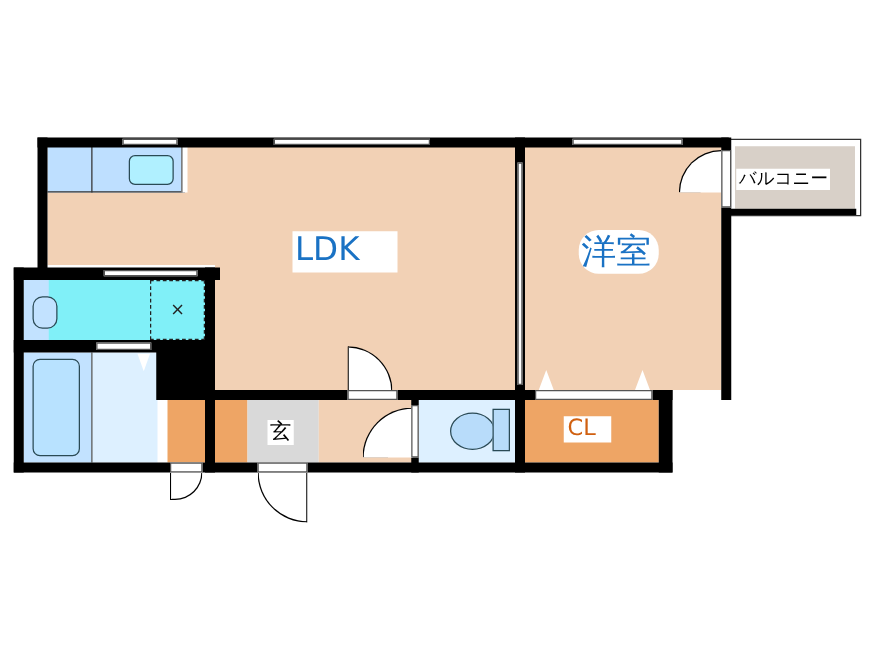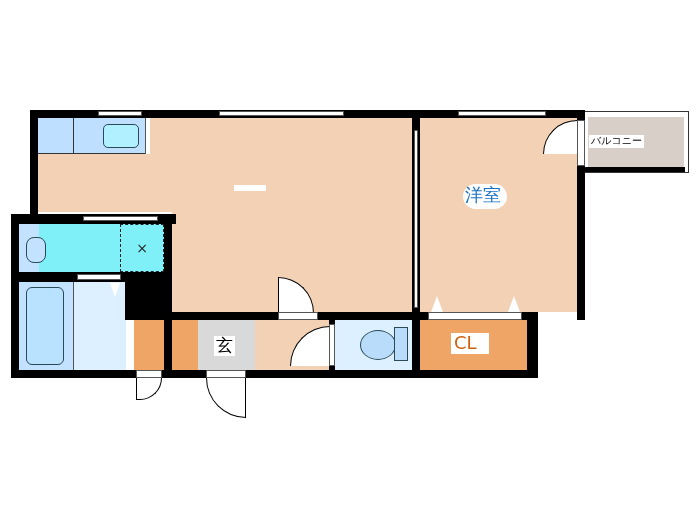--- a/index.html
+++ b/index.html
@@ -43,21 +43,21 @@
 
 <div class="floor" style="left:335px;top:320px;width:78px;height:50px;background:#DDF0FF;"></div>
 <div class="abs" style="left:360px;top:330px;width:36px;height:30px;background:#B8DCFA;border:1.5px solid #2a4a55;border-radius:50%;"></div>
 <div class="abs" style="left:394px;top:327px;width:14px;height:34px;background:#B8DCFA;border:1.5px solid #2a4a55;"></div>
 
 <div class="floor" style="left:420px;top:320px;width:107px;height:50px;background:#EEA565;"></div>
 <div class="lbl" style="left:451px;top:333px;font-size:18px;color:#D06010;padding:1px 12px 1px 3px;">CL</div>
 
 <div class="abs" style="left:583px;top:111px;width:106px;height:62px;background:#fff;border:1px solid #333;"></div>
 <div class="floor" style="left:588px;top:117px;width:96px;height:50px;background:#D8D0C8;"></div>
-<div class="lbl" style="left:589px;top:135px;font-size:10px;color:#000;padding:1px 2px;">バルコニー</div>
+<div class="lbl" style="left:589px;top:135px;font-size:14px;color:#000;padding:1px 2px;">バルコニー</div>
 
 <div class="wall" style="left:30px;top:110px;width:553px;height:8px;"></div>
 <div class="wall" style="left:30px;top:110px;width:8px;height:108px;"></div>
 <div class="wall" style="left:11px;top:214px;width:165px;height:10px;"></div>
 <div class="wall" style="left:11px;top:214px;width:8px;height:164px;"></div>
 <div class="wall" style="left:11px;top:370px;width:527px;height:8px;"></div>
 <div class="wall" style="left:11px;top:272px;width:115px;height:10px;"></div>
 <div class="wall" style="left:125px;top:272px;width:47px;height:48px;"></div>
 <div class="wall" style="left:164px;top:214px;width:8px;height:106px;"></div>
 <div class="wall" style="left:164px;top:312px;width:8px;height:66px;"></div>
@@ -83,16 +83,17 @@
 <div class="abs" style="left:136px;top:378px;width:26px;height:22px;background:#fff;border-bottom:1px solid #000;border-right:1px solid #000;border-left:1px solid #000;border-bottom-right-radius:22px;"></div>
 <div class="abs" style="left:136px;top:370px;width:26px;height:8px;background:#fff;border:1px solid #555;"></div>
 <div class="abs" style="left:543px;top:120px;width:34px;height:34px;background:#fff;border-top:1px solid #000;border-left:1px solid #000;border-top-left-radius:34px;"></div>
 <div class="abs" style="left:577px;top:120px;width:8px;height:46px;background:#fff;border:1px solid #555;"></div>
 <div class="abs" style="left:428px;top:312px;width:94px;height:8px;background:#fff;border:1px solid #555;"></div>
 <div class="abs" style="left:431px;top:296px;width:0;height:0;border-left:6px solid transparent;border-right:6px solid transparent;border-bottom:16px solid #fff;"></div>
 <div class="abs" style="left:508px;top:296px;width:0;height:0;border-left:6px solid transparent;border-right:6px solid transparent;border-bottom:16px solid #fff;"></div>
 <div class="abs" style="left:77px;top:274px;width:44px;height:6px;background:#fff;border:1px solid #555;"></div>
 
 <div class="lbl" style="left:234px;top:185px;padding:2px 30px 4px 2px;color:#1A72C4;font-size:26px;">
+  <div>LDK</div>
 </div>
-<div class="lbl" style="left:463px;top:184px;padding:2px 6px 4px 2px;color:#1A72C4;font-size:18px;border-radius:16px;">
+<div class="lbl" style="left:463px;top:184px;padding:2px 6px 4px 2px;color:#1A72C4;font-size:28px;border-radius:16px;">
   <div>洋室</div>
 </div>
 
 </body></html>

